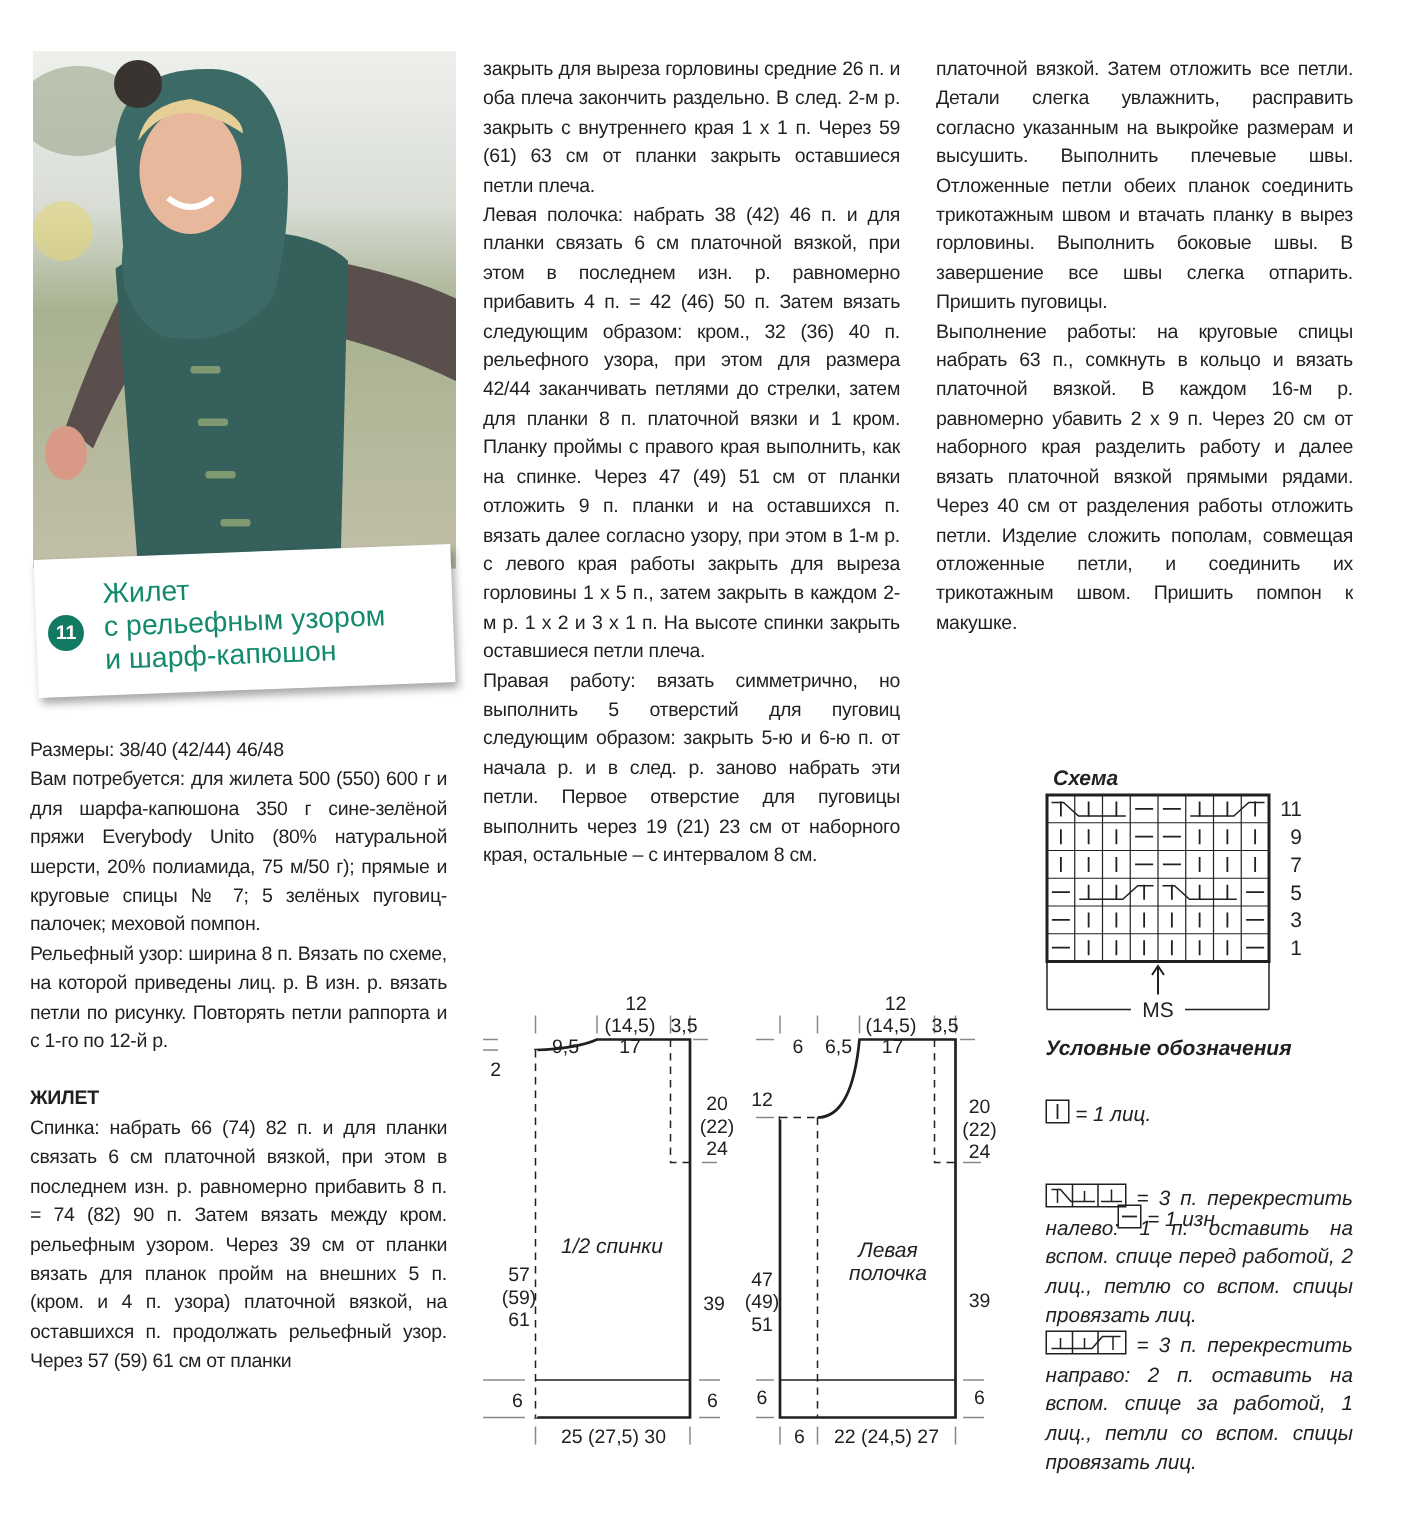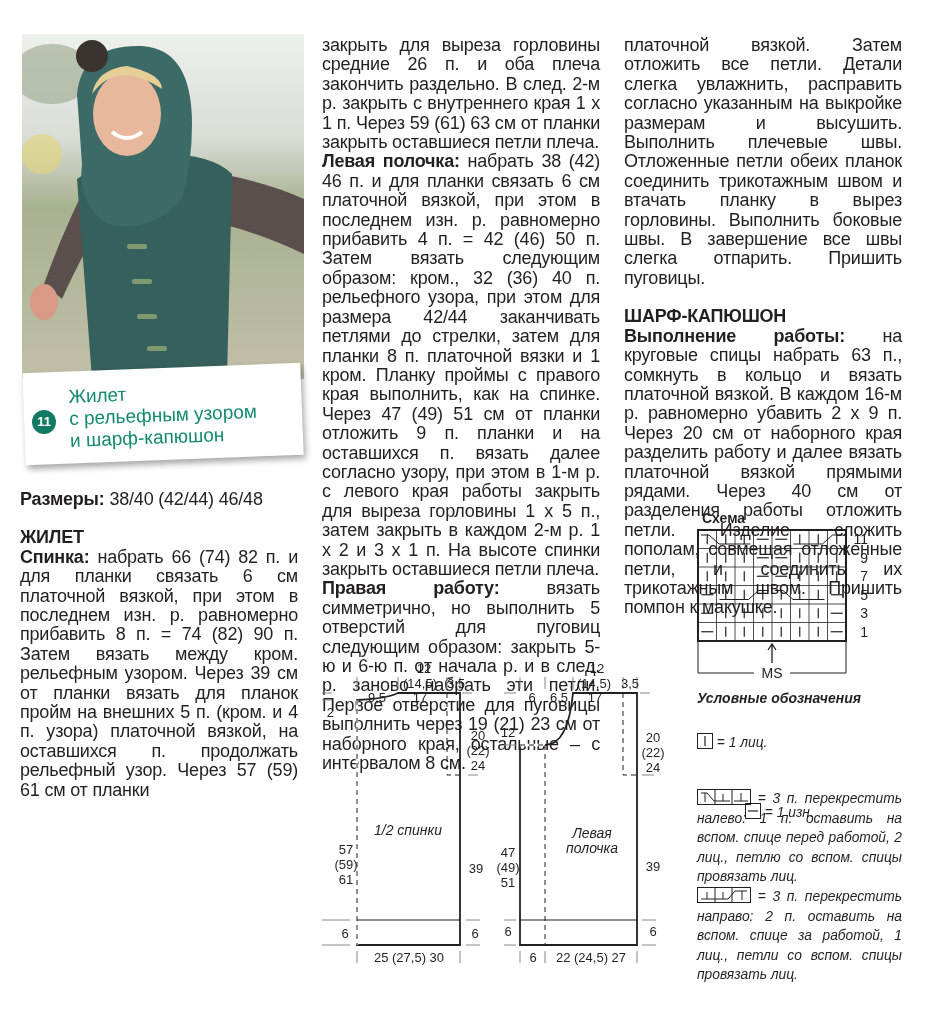--- a/index.html
+++ b/index.html
@@ -1,33 +1,33 @@
 <!DOCTYPE html>
 <html><head>
 <meta charset="utf-8">
 <style>
   html, body { margin:0; padding:0; background:#fff; }
   body { width:934px; height:1024px; position:relative; overflow:hidden;
          font-family:"Liberation Sans", sans-serif; color:#231f20; }
-  .col { position:absolute; font-family:"Liberation Sans", sans-serif; font-size:18px;
+  .col { position:absolute; font-family:"Liberation Sans", sans-serif; font-size:13px;
          line-height:19.4px; text-align:justify; letter-spacing:-0.2px; }
   .col p { margin:0; }
-  .col b { font-weight:bold; }
+  .col b { font-weight:normal; }
   .h { font-weight:bold; }
   
   .photo { position:absolute; left:22px; top:34px; width:282px; height:345px; overflow:hidden;
            background:linear-gradient(180deg,#e9ece8 0%,#dfe3de 30%,#b6c0a4 45%,#9ea98a 60%,#b8b5a0 100%); }
   .caption-card { position:absolute; left:24px; top:368px; width:278px; height:92px; background:#fff;
                   transform:rotate(-2.2deg); box-shadow:2px 4px 6px rgba(0,0,0,0.35); }
   .cap-badge { position:absolute; left:32px; top:410px; width:24px; height:24px; border-radius:50%;
                background:#127a62; color:#fff; font-size:13px; font-weight:bold; text-align:center; line-height:24px; }
   .cap-text { position:absolute; left:68px; top:386px; font-size:19px; line-height:22px; color:#138a6e; transform:rotate(-2.2deg); transform-origin:left top; }
   .cap-text div { white-space:nowrap; }
   
-  .schema-title { position:absolute; left:702px; top:510px; font-weight:bold; font-size:14px; }
+  .schema-title { position:absolute; left:702px; top:510px; font-weight:bold; font-style:italic; font-size:14px; }
   .legend-title { position:absolute; left:697px; top:690px; font-weight:bold; font-style:italic; font-size:14px; }
   .legend-row { position:absolute; left:697px; font-style:italic; font-size:13.8px; line-height:19.5px; text-align:justify; width:205px; }
   .lbox { display:inline-block; border:1.3px solid #231f20; height:14px; vertical-align:-2px; position:relative; }
   svg text { font-family:"Liberation Sans", sans-serif; fill:#231f20; }
 </style>
 </head>
 <body>
 
 <div class="photo">
   <svg width="282" height="345" viewBox="0 0 282 345">
@@ -68,33 +68,34 @@
 <div class="caption-card"></div>
 <div class="cap-badge">11</div>
 <div class="cap-text">
   <div>Жилет</div>
   <div>с рельефным узором</div>
   <div>и шарф-капюшон</div>
 </div>
 
 <div class="col" style="left:20px; top:490px; width:278px;">
   <p><b>Размеры:</b><span> 38/40 (42/44) 46/48</span></p>
+  <p><b>Вам потребуется:</b><span> для жилета 500 (550) 600 г и для шарфа-капюшона 350 г сине-зелёной пряжи Everybody Unito (80% натуральной шерсти, 20% полиамида, 75 м/50 г); прямые и круговые спицы № 7; 5 зелёных пуговиц-палочек; меховой помпон.</span></p>
+  <p><b>Рельефный узор:</b><span> ширина 8 п. Вязать по схеме, на которой приведены лиц. р. В изн. р. вязать петли по рисунку. Повторять петли раппорта и с 1-го по 12-й р.</span></p>
   <p style="margin-top:19px;" class="h">ЖИЛЕТ</p>
   <p><b>Спинка:</b><span> набрать 66 (74) 82 п. и для планки связать 6 см платочной вязкой, при этом в последнем изн. р. равномерно прибавить 8 п. = 74 (82) 90 п. Затем вязать между кром. рельефным узором. Через 39 см от планки вязать для планок пройм на внешних 5 п. (кром. и 4 п. узора) платочной вязкой, на оставшихся п. продолжать рельефный узор. Через 57 (59) 61 см от планки</span></p>
 </div>
 
 <div class="col" style="left:322px; top:36px; width:278px;">
   <p>закрыть для выреза горловины средние 26 п. и оба плеча закончить раздельно. В след. 2-м р. закрыть с внутреннего края 1 х 1 п. Через 59 (61) 63 см от планки закрыть оставшиеся петли плеча.</p>
   <p><b>Левая полочка:</b><span> набрать 38 (42) 46 п. и для планки связать 6 см платочной вязкой, при этом в последнем изн. р. равномерно прибавить 4 п. = 42 (46) 50 п. Затем вязать следующим образом: кром., 32 (36) 40 п. рельефного узора, при этом для размера 42/44 заканчивать петлями до стрелки, затем для планки 8 п. платочной вязки и 1 кром. Планку проймы с правого края выполнить, как на спинке. Через 47 (49) 51 см от планки отложить 9 п. планки и на оставшихся п. вязать далее согласно узору, при этом в 1-м р. с левого края работы закрыть для выреза горловины 1 х 5 п., затем закрыть в каждом 2-м р. 1 х 2 и 3 х 1 п. На высоте спинки закрыть оставшиеся петли плеча.</span></p>
   <p><b>Правая работу:</b><span> вязать симметрично, но выполнить 5 отверстий для пуговиц следующим образом: закрыть 5-ю и 6-ю п. от начала р. и в след. р. заново набрать эти петли. Первое отверстие для пуговицы выполнить через 19 (21) 23 см от наборного края, остальные – с интервалом 8 см.</span></p>
 </div>
 
 <div class="col" style="left:624px; top:36px; width:278px;">
   <p>платочной вязкой. Затем отложить все петли. Детали слегка увлажнить, расправить согласно указанным на выкройке размерам и высушить. Выполнить плечевые швы. Отложенные петли обеих планок соединить трикотажным швом и втачать планку в вырез горловины. Выполнить боковые швы. В завершение все швы слегка отпарить. Пришить пуговицы.</p>
-  <p style="margin-top:19px;" class="h">ШАРФ-КАПЮШОН</p>
   <p><b>Выполнение работы:</b><span> на круговые спицы набрать 63 п., сомкнуть в кольцо и вязать платочной вязкой. В каждом 16-м р. равномерно убавить 2 х 9 п. Через 20 см от наборного края разделить работу и далее вязать платочной вязкой прямыми рядами. Через 40 см от разделения работы отложить петли. Изделие сложить пополам, совмещая отложенные петли, и соединить их трикотажным швом. Пришить помпон к макушке.</span></p>
 </div>
 
 <div class="schema-title">Схема</div>
 <svg style="position:absolute; left:690px; top:525px;" width="190" height="160" id="schema-svg">
     <rect x="8" y="5" width="148" height="111" fill="none" stroke="#231f20" stroke-width="2"></rect>
     <line x1="26.5" y1="5" x2="26.5" y2="116" stroke="#231f20" stroke-width="0.8"></line>
     <line x1="45" y1="5" x2="45" y2="116" stroke="#231f20" stroke-width="0.8"></line>
     <line x1="63.5" y1="5" x2="63.5" y2="116" stroke="#231f20" stroke-width="0.8"></line>
     <line x1="82" y1="5" x2="82" y2="116" stroke="#231f20" stroke-width="0.8"></line>

